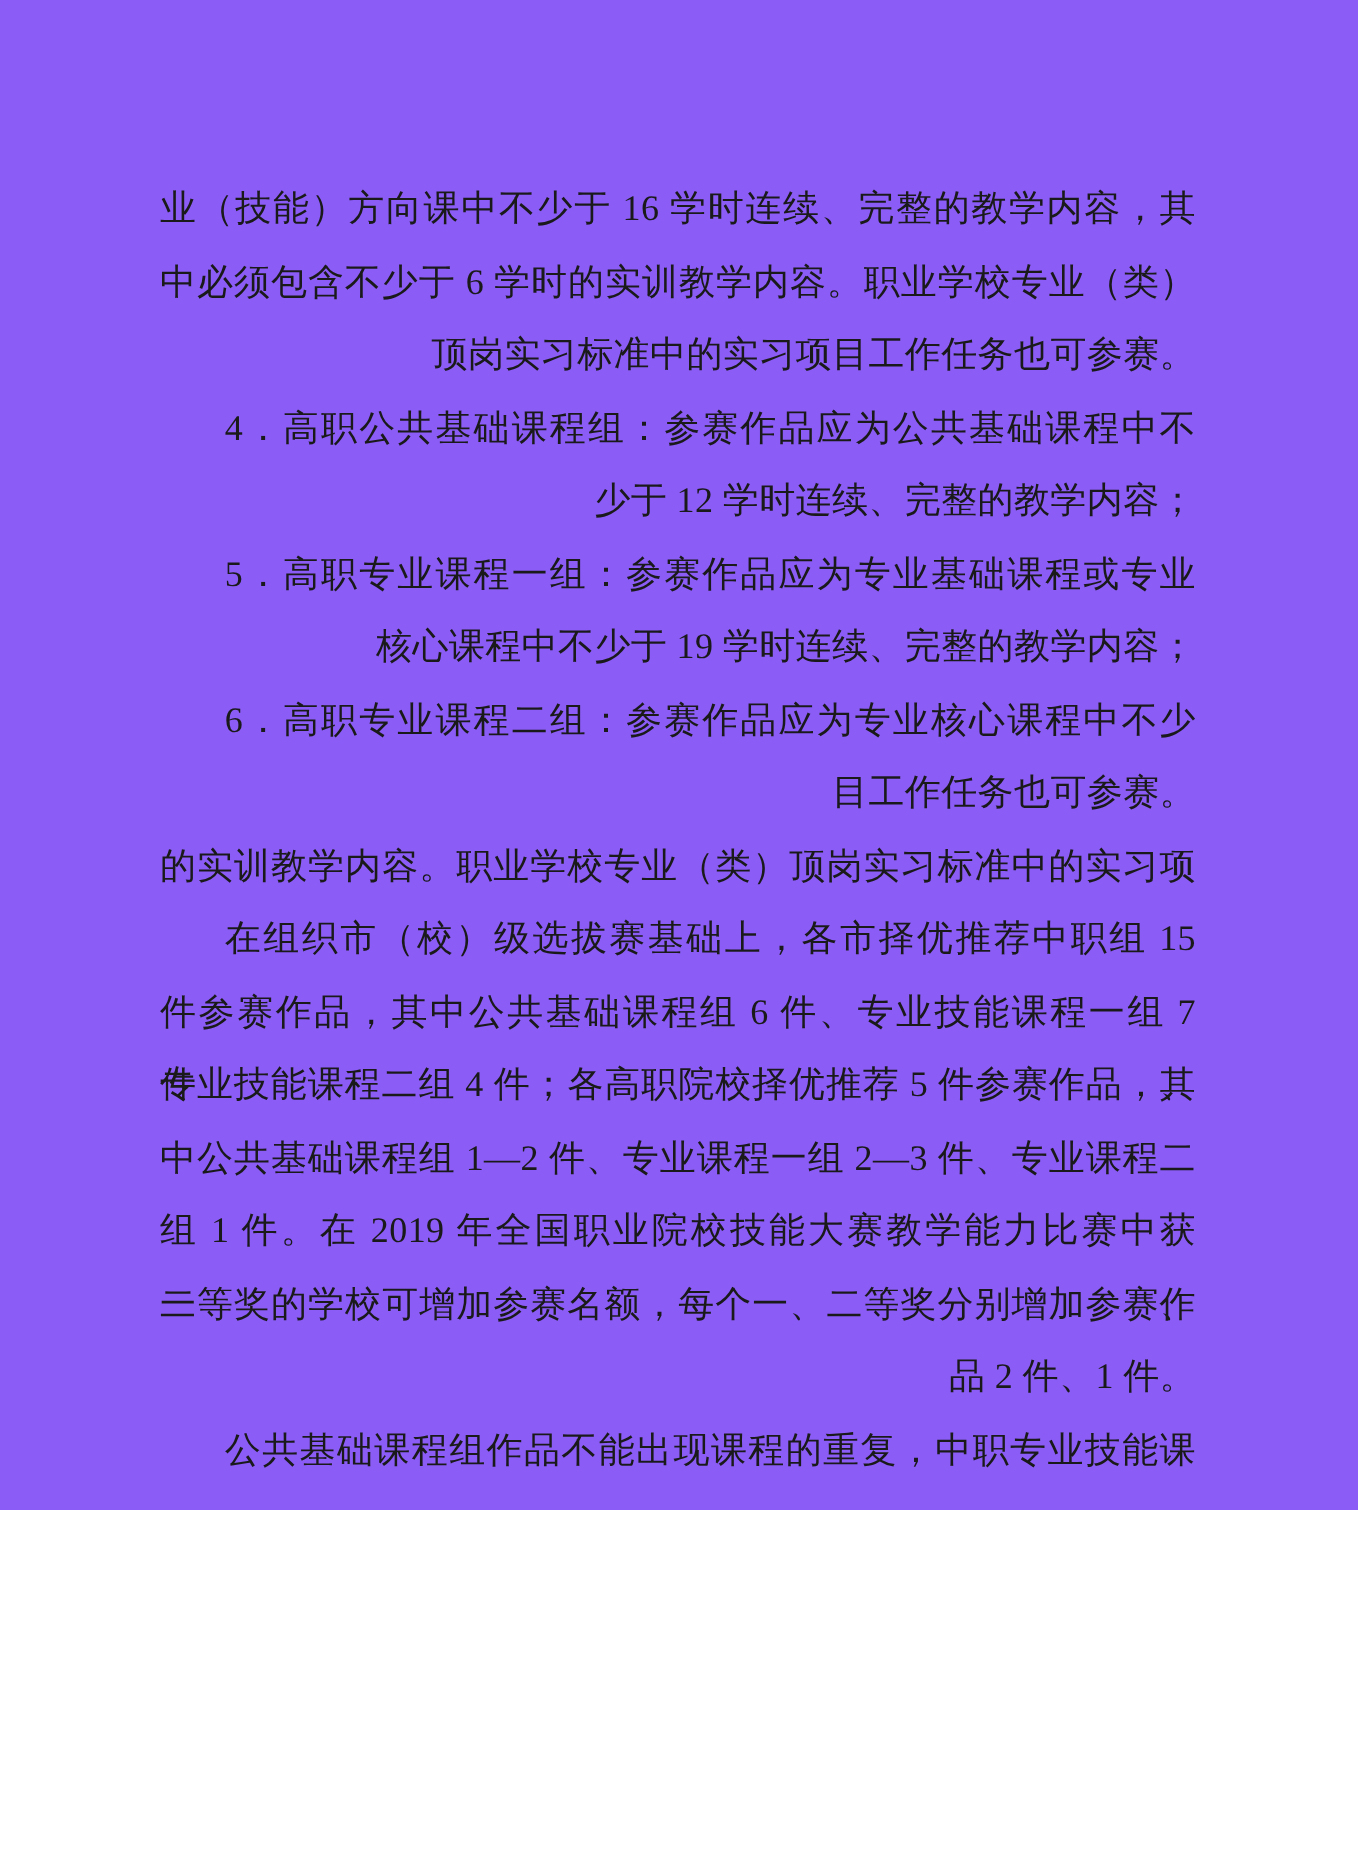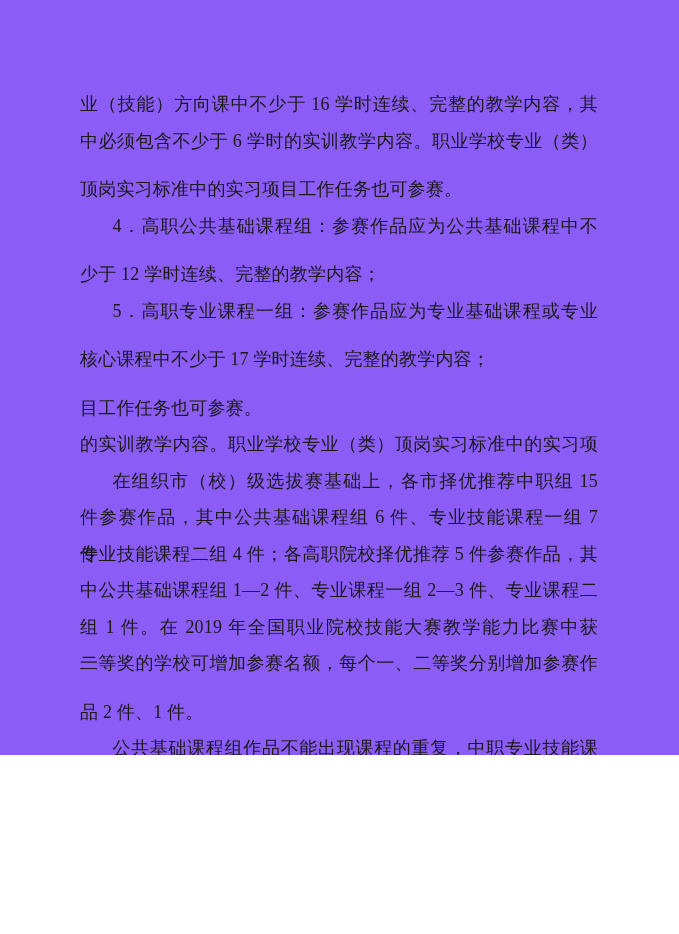--- a/index.html
+++ b/index.html
@@ -29,22 +29,21 @@
     white-space: nowrap;
     letter-spacing: 0.2px;
   }
   
   .line.full {
     white-space: normal;
     text-align: justify;
     text-align-last: justify;
   }
   .line.end {
-    text-align: left;
-    margin-top: 12px;
+    text-align: right;
   }
   .line.indent {
     text-indent: 1.8em;
   }
   .page-number {
     position: absolute;
     top: 810px;
     right: 84px;
     font-size: 17px;
     line-height: 20px;
@@ -56,21 +55,22 @@
 <body>
 
 <div class="page">
   <div class="doc-body">
     <div class="line full">业（技能）方向课中不少于 16 学时连续、完整的教学内容，其</div>
     <div class="line full">中必须包含不少于 6 学时的实训教学内容。职业学校专业（类）</div>
     <div class="line end">顶岗实习标准中的实习项目工作任务也可参赛。</div>
     <div class="line full indent">4．高职公共基础课程组：参赛作品应为公共基础课程中不</div>
     <div class="line end">少于 12 学时连续、完整的教学内容；</div>
     <div class="line full indent">5．高职专业课程一组：参赛作品应为专业基础课程或专业</div>
-    <div class="line end">核心课程中不少于 17 学时连续、完整的教学内容；</div>
+    <div class="line end">核心课程中不少于 19 学时连续、完整的教学内容；</div>
+    <div class="line full indent">6．高职专业课程二组：参赛作品应为专业核心课程中不少</div>
     <div class="line end">目工作任务也可参赛。</div>
     <div class="line full">的实训教学内容。职业学校专业（类）顶岗实习标准中的实习项</div>
     <div class="line full indent">在组织市（校）级选拔赛基础上，各市择优推荐中职组 15</div>
     <div class="line full">件参赛作品，其中公共基础课程组 6 件、专业技能课程一组 7 件、</div>
     <div class="line full">专业技能课程二组 4 件；各高职院校择优推荐 5 件参赛作品，其</div>
     <div class="line full">中公共基础课程组 1—2 件、专业课程一组 2—3 件、专业课程二</div>
     <div class="line full">组 1 件。在 2019 年全国职业院校技能大赛教学能力比赛中获一、</div>
     <div class="line full">二等奖的学校可增加参赛名额，每个一、二等奖分别增加参赛作</div>
     <div class="line end">品 2 件、1 件。</div>
     <div class="line full indent">公共基础课程组作品不能出现课程的重复，中职专业技能课</div>

